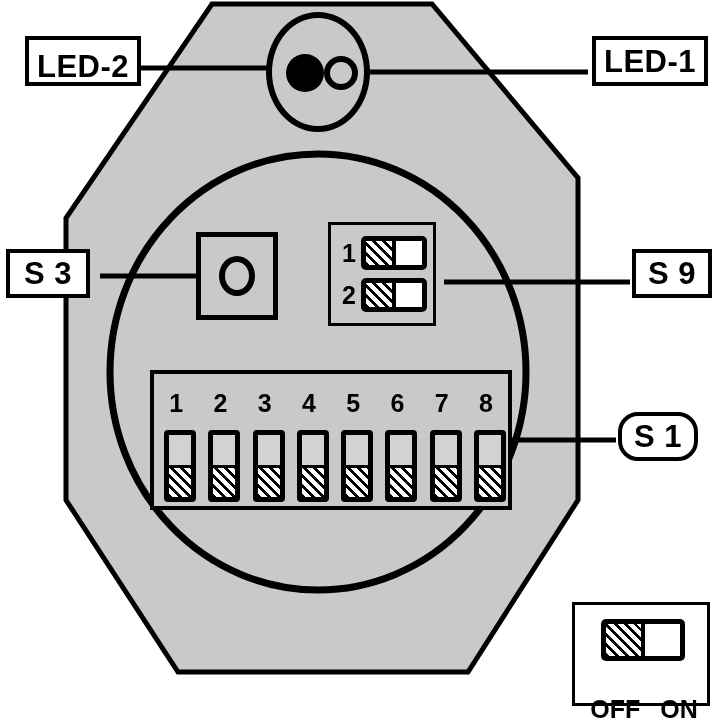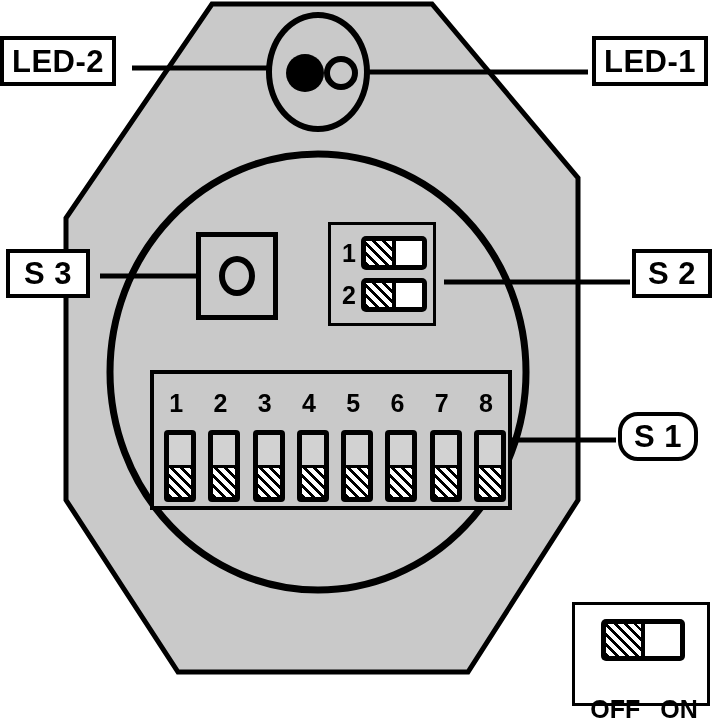--- a/index.html
+++ b/index.html
@@ -36,21 +36,21 @@
     border: 4px solid #000000;
     display: flex;
     align-items: center;
     justify-content: center;
     font-weight: bold;
     color: #000000;
     letter-spacing: 0.5px;
     line-height: 1;
     z-index: 40;
   }
-  .callout-led2 { left: 0;   top: 36px;  width: 116px; height: 50px;  font-size: 31px; }
+  .callout-led2 { left: 25px;   top: 36px;  width: 116px; height: 50px;  font-size: 31px; align-items: flex-end; }
   .callout-led1 { left: 592px; top: 36px;  width: 116px; height: 50px;  font-size: 31px; align-items: center; }
   .callout-s3   { left: 6px;   top: 249px; width: 84px;  height: 49px;  font-size: 31px; }
   .callout-s2   { left: 632px; top: 249px; width: 80px;  height: 49px;  font-size: 31px; }
   .callout-s1   { left: 618px; top: 412px; width: 80px;  height: 49px;  font-size: 31px; border-radius: 20px; }
 
   
   .legend {
     position: absolute;
     left: 572px; top: 602px;
     width: 138px; height: 104px;
@@ -327,21 +327,21 @@
   <div class="callout callout-led2">
     <span>LED-2</span>
   </div>
   <div class="callout callout-led1">
     <span>LED-1</span>
   </div>
   <div class="callout callout-s3">
     <span>S 3</span>
   </div>
   <div class="callout callout-s2">
-    <span>S 2</span>
+    <span>S 9</span>
   </div>
   <div class="callout callout-s1">
     <span>S 1</span>
   </div>
 
   <div class="legend">
     <div class="legend-sw-wrap">
       <div class="hsw" style="left:0;top:0;width:84px;height:42px;">
         <div class="cell off"></div>
         <div class="cell on"></div>

